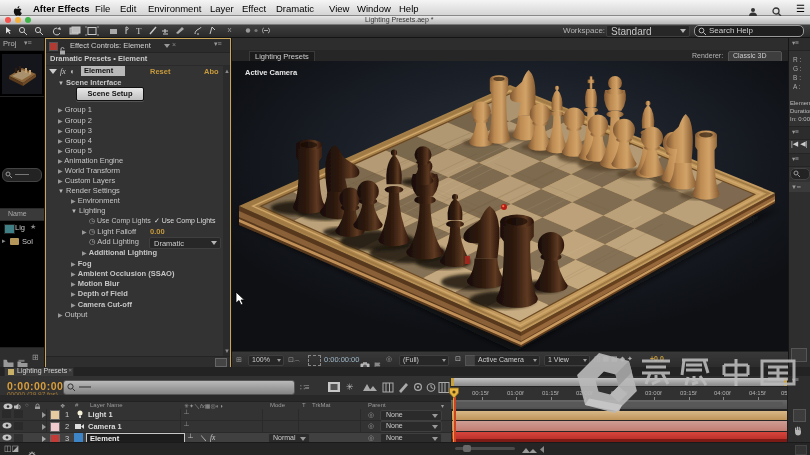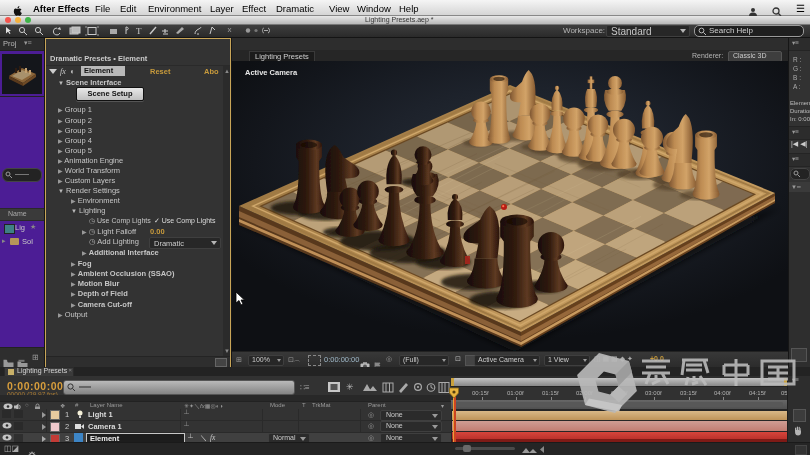--- a/index.html
+++ b/index.html
@@ -84,21 +84,21 @@
     <svg class="abs" style="left:3px;top:1px;" width="9" height="9" viewBox="0 0 9 9">
           <circle cx="3.5" cy="3.5" r="2.4" fill="none" stroke="#bbb"></circle>
           <path d="M5.5 5.5 L8 8" stroke="#bbb"></path>
         </svg>
     <div class="abs txt" style="left:14px;top:0px;font-size:8px;color:#cfcfcf;">Search Help</div>
   </div>
 </div>
 
 <div class="abs" id="main" style="left:0;top:38px;width:810px;height:329px;background:#1b1b1b;">
 
-  <div class="abs" id="proj" style="left:0;top:0;width:44px;height:329px;background:#4c1d95;padding-left:11px;">
+  <div class="abs" id="proj" style="left:0;top:0;width:44px;height:329px;background:#000000;padding-left:11px;">
     <div class="abs" style="left:0;top:0;width:44px;height:12px;background:#2c2c2c;border-bottom:1px solid #222;">
       <div class="abs txt" style="left:3px;top:1px;font-size:7.5px;color:#b9b9b9;">Proj</div>
       <div class="abs txt" style="left:24px;top:1px;font-size:7px;color:#999;">▾≡</div>
     </div>
 
     <div class="abs" style="left:2px;top:16px;width:40px;height:40px;background:#222;">
       <svg width="40" height="40" viewBox="0 0 40 40">
         <rect width="40" height="40" fill="#14161b"></rect>
         <polygon points="7,22 20,14 34,20 21,29" fill="#8a6438"></polygon>
         <polygon points="10,22 20,16 30,20 20,26" fill="#a8916c"></polygon>
@@ -137,20 +137,31 @@
             </svg></div>
       <div class="abs" style="left:17px;top:6px;"><svg width="11" height="9" viewBox="0 0 11 9">
               <path d="M0.5 2.5 L3.5 2.5 L4.5 4 L10.5 4 L10.5 8.5 L0.5 8.5 Z" fill="#999"></path>
               <rect x="1.5" y="0.8" width="6" height="2" fill="#777"></rect>
             </svg></div>
       <div class="abs txt" style="left:32px;top:5px;font-size:8px;color:#999;">⊞</div>
     </div>
   </div>
 
   <div class="abs" id="fxpanel" style="left:45px;top:0;width:186px;height:329px;background:#333333;border:1px solid #c8a558;box-sizing:border-box;">
+    <div class="abs" style="left:0;top:0;width:184px;height:13px;background:#2c2c2c;border-bottom:1px solid #242424;">
+      <div class="abs" style="left:3px;top:3px;width:7px;height:7px;background:#b13a32;border:1px solid #555;"></div>
+      <div class="abs" style="left:13px;top:2px;"><svg width="7" height="8" viewBox="0 0 7 8">
+              <rect x="1" y="3.5" width="5" height="4" fill="#aaa"></rect>
+              <path d="M2 3.5 L2 2 Q2 0.5 3.5 0.5 Q5 0.5 5 2" stroke="#aaa" fill="none" stroke-width="1"></path>
+            </svg></div>
+      <div class="abs txt" style="left:24px;top:2px;font-size:7.5px;color:#d2d2d2;">Effect Controls: Element</div>
+      <div class="tri abs" style="left:118px;top:5px;border-left:3px solid transparent;border-right:3px solid transparent;border-top:4px solid #999;"></div>
+      <div class="abs txt" style="left:126px;top:2px;font-size:7px;color:#888;">×</div>
+      <div class="abs txt" style="left:168px;top:1px;font-size:7px;color:#999;">▾≡</div>
+    </div>
     <div class="abs txt" style="left:4px;top:15px;font-size:7.5px;font-weight:bold;color:#cccccc;">Dramatic Presets • Element</div>
     <div class="abs" style="left:0;top:26px;width:184px;height:1px;background:#2a2a2a;"></div>
 
     <div class="abs" style="left:0;top:27px;width:184px;height:11px;">
       <div class="tri abs" style="left:3px;top:3px;border-left:4px solid transparent;border-right:4px solid transparent;border-top:5px solid #ccc;"></div>
       <div class="abs txt" style="left:14px;top:1px;font-size:8px;font-style:italic;color:#ccc;font-family:'Liberation Serif';">fx</div>
       <div class="abs txt" style="left:24px;top:1px;font-size:8px;color:#bbb;">◐</div>
       <div class="abs" style="left:35px;top:0px;width:44px;height:10px;background:#b9b9b9;">
         <div class="abs txt" style="left:3px;top:0px;font-size:7.5px;font-weight:bold;color:#111;">Element</div>
       </div>
@@ -172,21 +183,21 @@
       <div class="abs" style="left:25px;top:167px;"><span style="color:#bbb;font-size:6px;">▼</span> Lighting</div>
       <div class="abs" style="left:43px;top:178px;font-size:7px;"><span style="color:#aaa;">◷</span> Use Comp Lights</div>
       <div class="abs" style="left:108px;top:178px;font-size:7px;color:#ddd;">✓ Use Comp Lights</div>
       <div class="abs" style="left:36px;top:188px;"><span style="color:#999;font-size:6px;">▶</span> <span style="color:#aaa;">◷</span> Light Falloff</div>
       <div class="abs" style="left:104px;top:188px;color:#c79a3c;font-weight:bold;">0.00</div>
       <div class="abs" style="left:43px;top:198px;"><span style="color:#aaa;">◷</span> Add Lighting</div>
       <div class="abs" style="left:103px;top:198px;width:70px;height:10px;background:#272727;border:1px solid #3f3f3f;border-radius:2px;">
         <div class="abs" style="left:4px;top:1px;color:#ccc;">Dramatic</div>
         <div class="tri abs" style="right:3px;top:3px;border-left:3px solid transparent;border-right:3px solid transparent;border-top:4px solid #b5b5b5;"></div>
       </div>
-      <div class="abs" style="left:36px;top:209px;"><span style="color:#999;font-size:6px;">▶</span> <b>Additional Interface</b></div>
+      <div class="abs" style="left:36px;top:209px;"><span style="color:#999;font-size:6px;">▶</span> <b>Additional Lighting</b></div>
       <div class="abs" style="left:25px;top:220px;"><span style="color:#999;font-size:6px;">▶</span> <b>Fog</b></div>
       <div class="abs" style="left:25px;top:230px;"><span style="color:#999;font-size:6px;">▶</span> <b>Ambient Occlusion (SSAO)</b></div>
       <div class="abs" style="left:25px;top:240px;"><span style="color:#999;font-size:6px;">▶</span> <b>Motion Blur</b></div>
       <div class="abs" style="left:25px;top:250px;"><span style="color:#999;font-size:6px;">▶</span> <b>Depth of Field</b></div>
       <div class="abs" style="left:25px;top:261px;"><span style="color:#999;font-size:6px;">▶</span> <b>Camera Cut-off</b></div>
       <div class="abs" style="left:12px;top:271px;"><span style="color:#999;font-size:6px;">▶</span> Output</div>
     </div>
 
     <div class="abs" style="left:30px;top:48px;width:66px;height:12px;background:linear-gradient(#e8e8e8,#c0c0c0);border:1px solid #111;border-radius:2px;box-shadow:0 1px 0 #555;">
       <div class="abs" style="left:0;top:0;width:66px;height:12px;text-align:center;font-size:7.5px;font-weight:bold;color:#111;line-height:12px;">Scene Setup</div>

